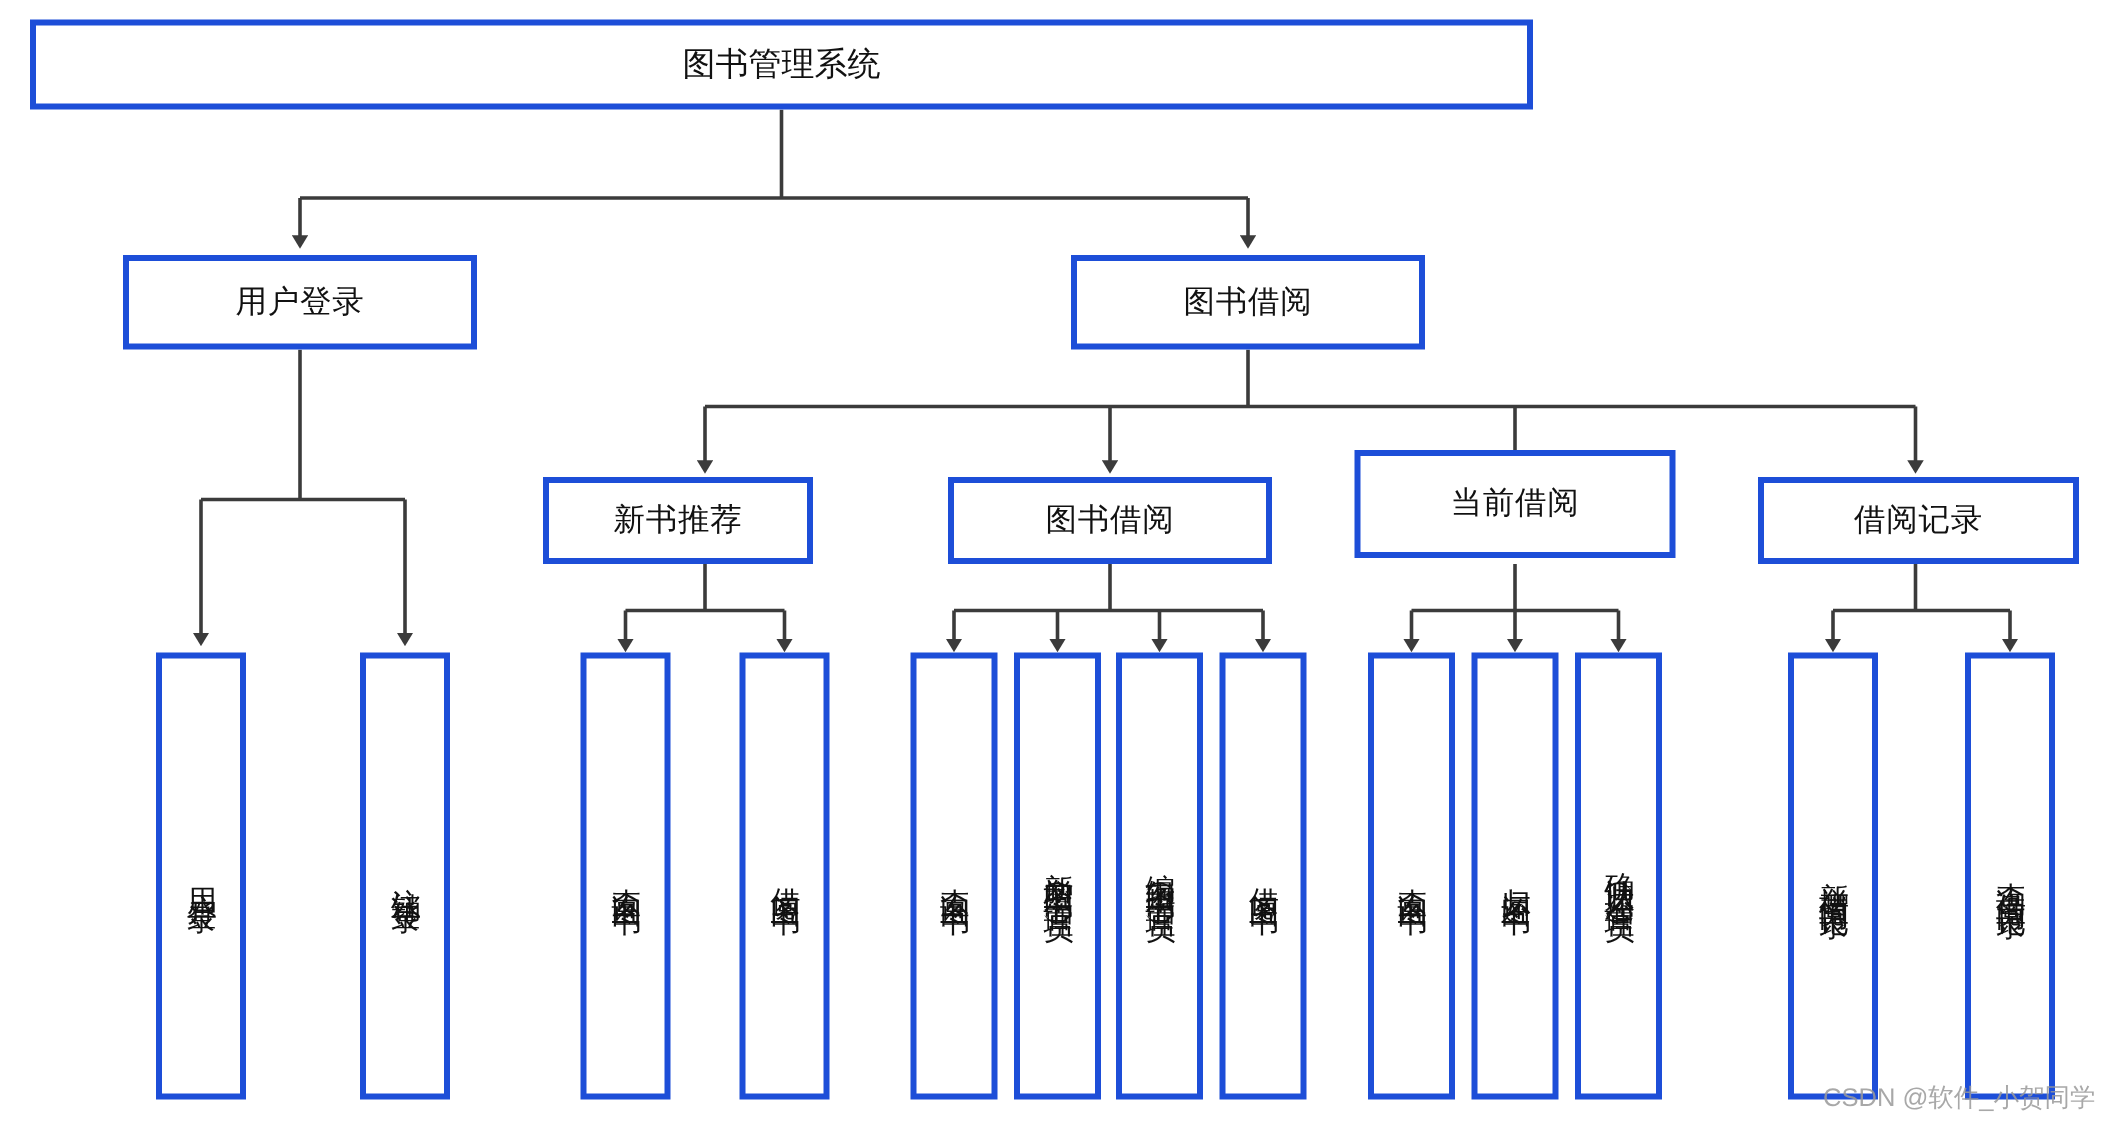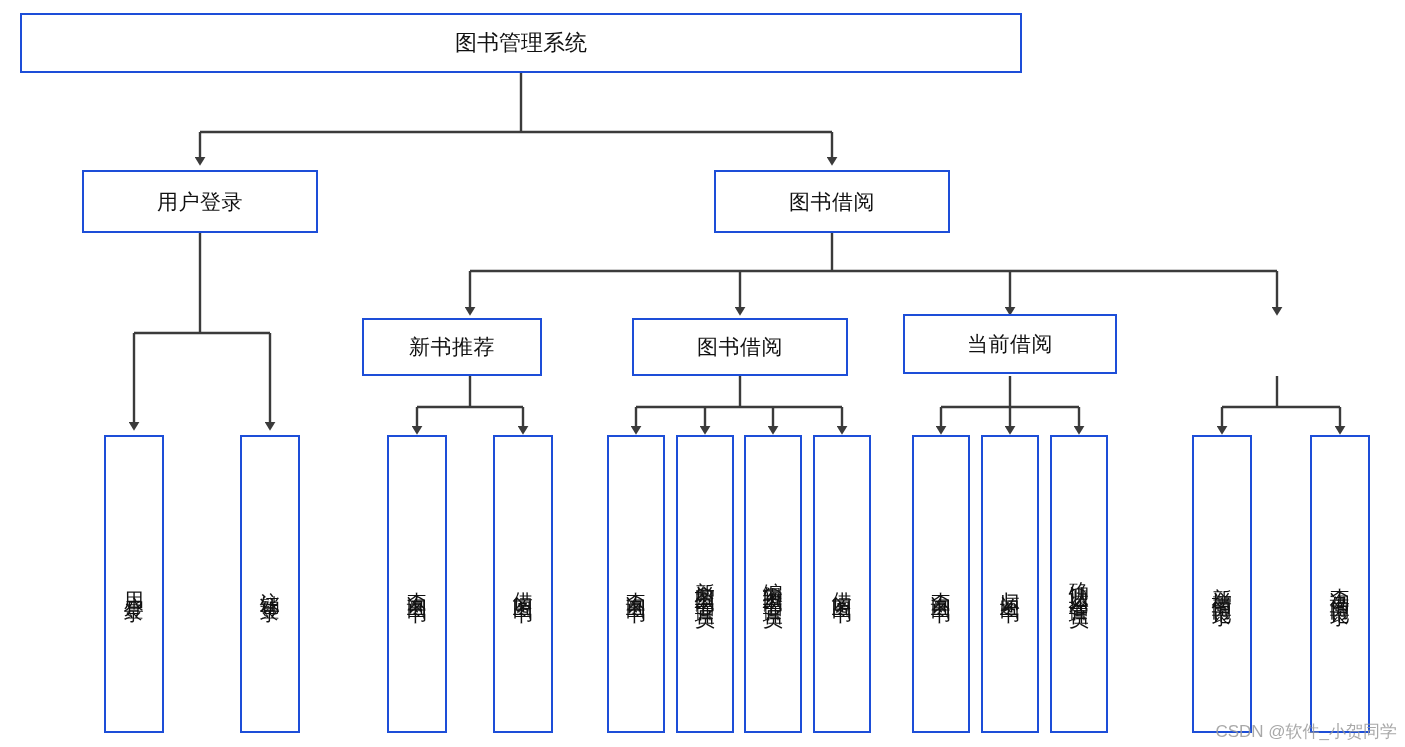--- a/index.html
+++ b/index.html
@@ -22,21 +22,21 @@
     position: absolute;
     left: 0;
     top: 0;
     width: 1405px;
     height: 747px;
     pointer-events: none;
   }
   .node {
     position: absolute;
     box-sizing: border-box;
-    border: 2px solid #1d4ed8;
+    border: 4px solid #1d4ed8;
     background: #ffffff;
     color: #111111;
     display: flex;
     align-items: center;
     justify-content: center;
     text-align: center;
     line-height: 1.12;
     z-index: 2;
   }
   .node.h {
@@ -138,22 +138,25 @@
   <div class="node h" style="left:714px; top:170px; width:236px; height:63px;">
     <span>图书借阅</span>
   </div>
 
   <div class="node h" style="left:362px; top:318px; width:180px; height:58px;">
     <span>新书推荐</span>
   </div>
   <div class="node h" style="left:632px; top:318px; width:216px; height:58px;">
     <span>图书借阅</span>
   </div>
-  <div class="node h" style="left:903px; top:314px; width:214px; height:60px;">
+  <div class="node h" style="left:903px; top:300px; width:214px; height:72px;">
     <span>当前借阅</span>
+  </div>
+  <div class="node h" style="left:1172px; top:318px; width:214px; height:58px;">
+    <span>借阅记录</span>
   </div>
 
   <div class="node v" style="left:104px; top:435px; width:60px; height:298px;">
     <span class="vtext">用户登录</span>
   </div>
   <div class="node v" style="left:240px; top:435px; width:60px; height:298px;">
     <span class="vtext">注销登录</span>
   </div>
 
   <div class="node v" style="left:387px; top:435px; width:60px; height:298px;">

